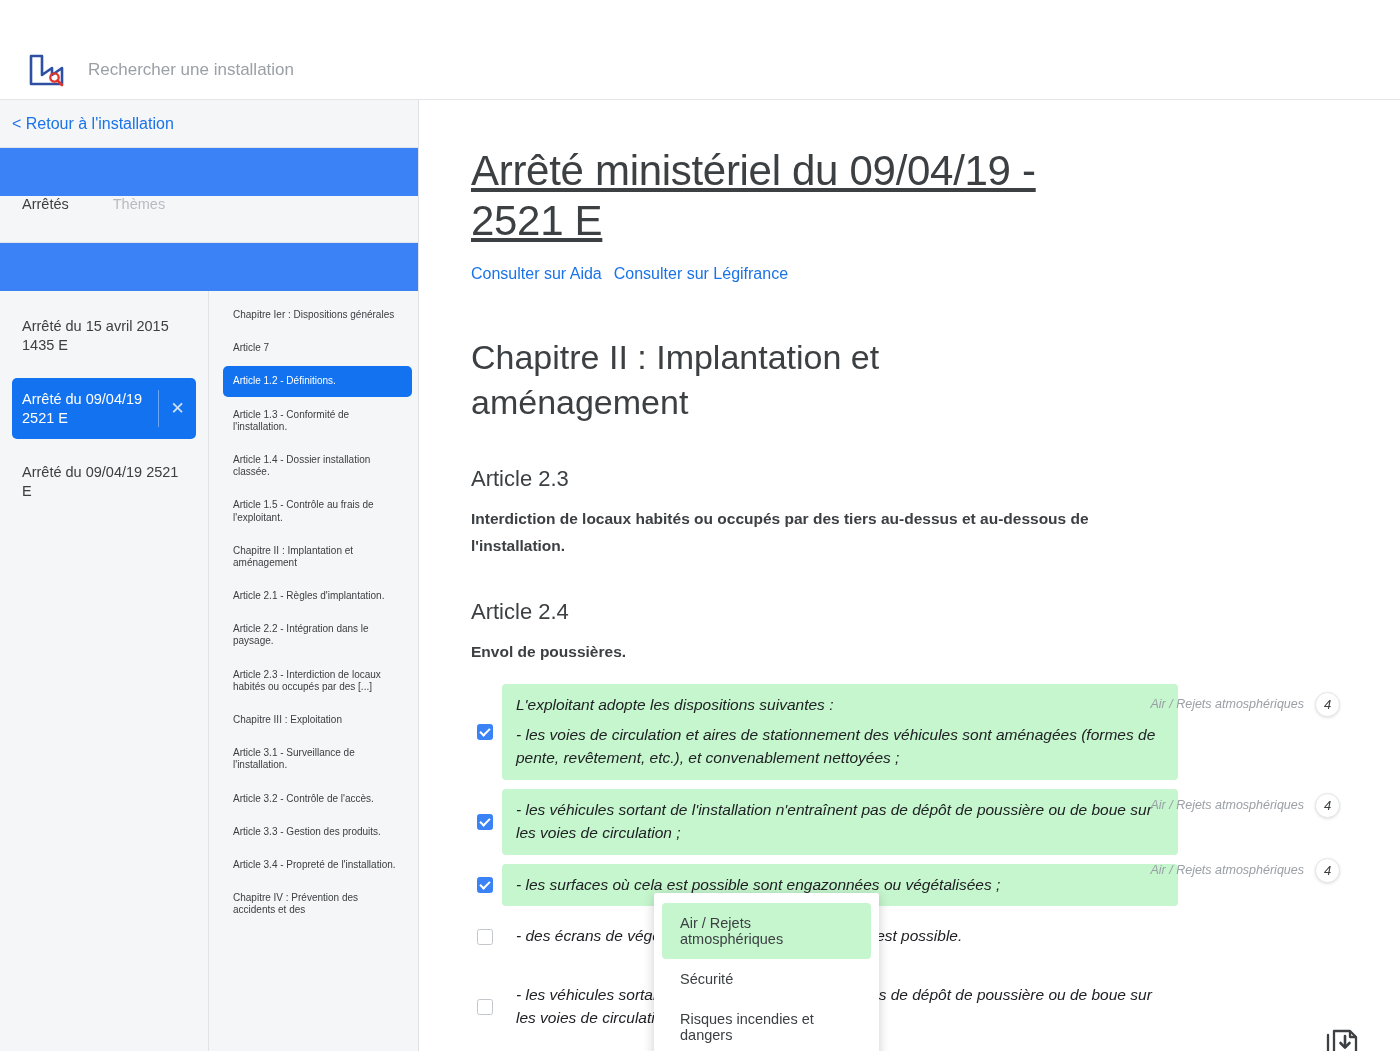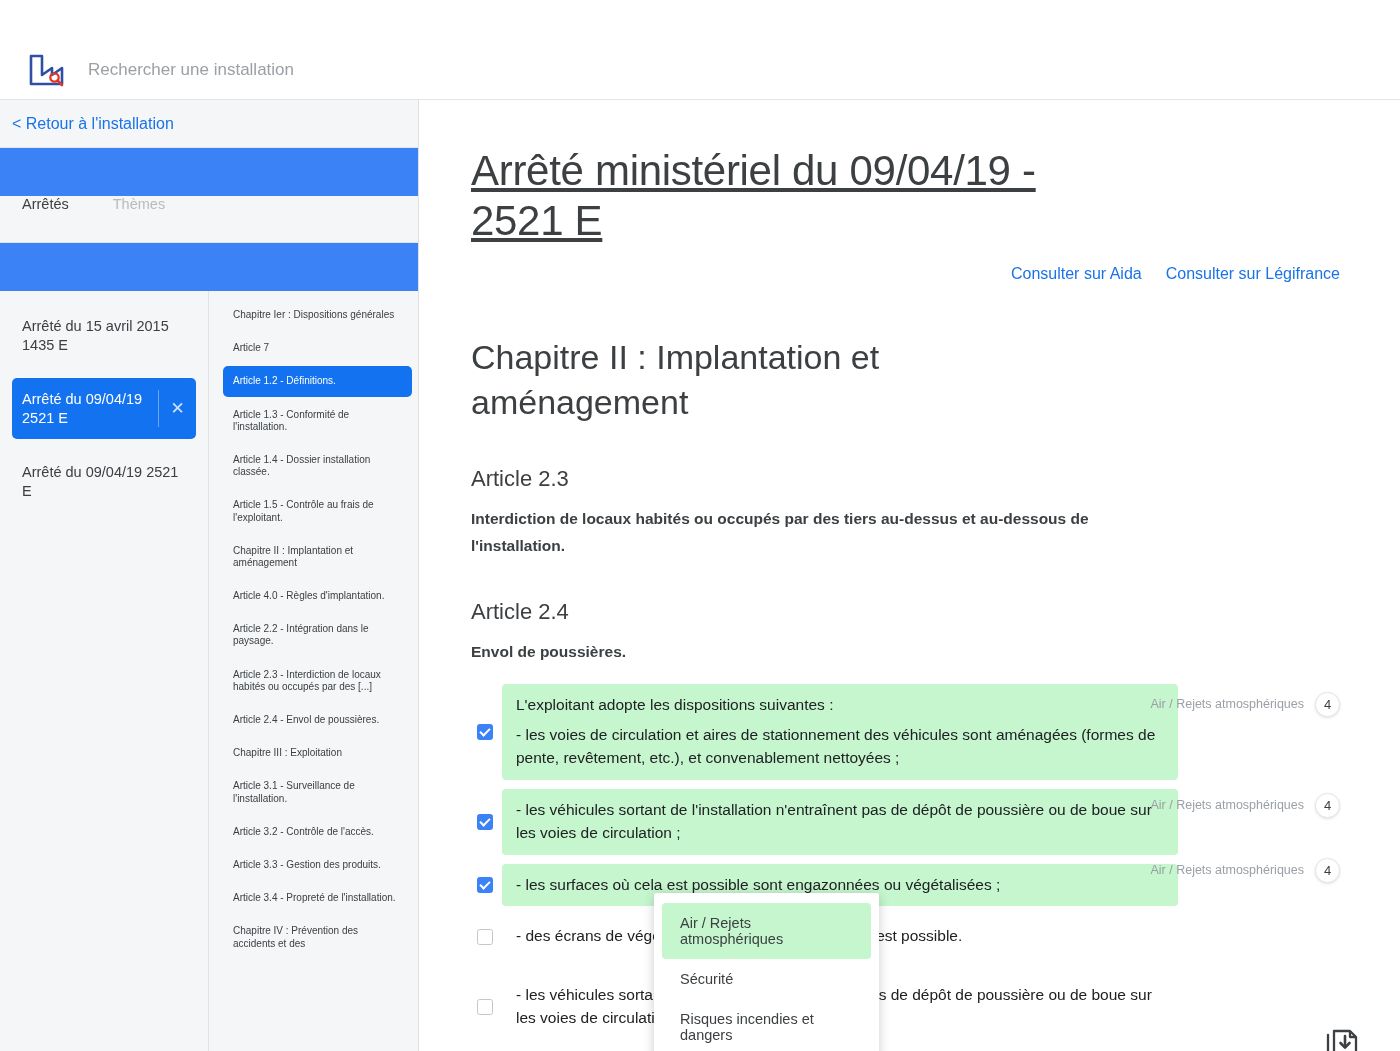--- a/index.html
+++ b/index.html
@@ -118,40 +118,40 @@
     padding: 46px 0 0 0;
     overflow: hidden;
   }
   .main-inner { padding: 0 60px 0 52px; }
   h1.doc-title {
     font-size: 42px; font-weight: 400; color: #3c4043;
     line-height: 1.20; letter-spacing: -0.3px;
     max-width: 600px;
     text-decoration: underline;
   }
-  .doclinks { margin-top: 18px; display: flex; gap: 24px; justify-content: flex-end; }
+  .doclinks { margin-top: 18px; display: flex; gap: 12px; }
   .doclinks a { color: #1a73e8; font-size: 16px; text-decoration: none; cursor: pointer; }
 
   h2.chapter-title {
     margin-top: 52px;
     font-size: 34px; font-weight: 300; color: #3c4043;
     line-height: 1.34; max-width: 520px;
   }
   h3.article-title {
     margin-top: 40px;
     font-size: 22px; font-weight: 400; color: #3c4043;
   }
   .article-sub {
     margin-top: 14px;
     font-size: 15.5px; font-weight: bold; color: #3c4043;
     line-height: 1.72; max-width: 680px;
   }
 
   
-  .rows { margin-top: 18px; }
+  .rows { margin-top: 18px; font-style: italic; }
   .prow {
     display: flex; align-items: center;
     margin-bottom: 9px;
     position: relative;
   }
   .cb {
     width: 16px; height: 16px; min-width: 16px;
     margin-right: 9px; margin-left: 6px;
     border-radius: 2.5px;
     border: 1px solid #c3c6ca; background: #ffffff;
@@ -275,24 +275,23 @@
         </div>
 
         <div class="toc-col">
           <div class="toc-item">Chapitre Ier : Dispositions générales</div>
           <div class="toc-item">Article 7</div>
           <div class="toc-item selected">Article 1.2 - Définitions.</div>
           <div class="toc-item">Article 1.3 - Conformité de l'installation.</div>
           <div class="toc-item">Article 1.4 - Dossier installation classée.</div>
           <div class="toc-item">Article 1.5 - Contrôle au frais de l'exploitant.</div>
           <div class="toc-item">Chapitre II : Implantation et aménagement</div>
-          <div class="toc-item">Article 4.0 - Règles d'implantation.</div>
+          <div class="toc-item">Article 2.1 - Règles d'implantation.</div>
           <div class="toc-item">Article 2.2 - Intégration dans le paysage.</div>
           <div class="toc-item">Article 2.3 - Interdiction de locaux habités ou occupés par des [...]</div>
-          <div class="toc-item">Article 2.4 - Envol de poussières.</div>
           <div class="toc-item">Chapitre III : Exploitation</div>
           <div class="toc-item">Article 3.1 - Surveillance de l'installation.</div>
           <div class="toc-item">Article 3.2 - Contrôle de l'accès.</div>
           <div class="toc-item">Article 3.3 - Gestion des produits.</div>
           <div class="toc-item">Article 3.4 - Propreté de l'installation.</div>
           <div class="toc-item">Chapitre IV : Prévention des accidents et des</div>
         </div>
 
       </div>
     </div>

